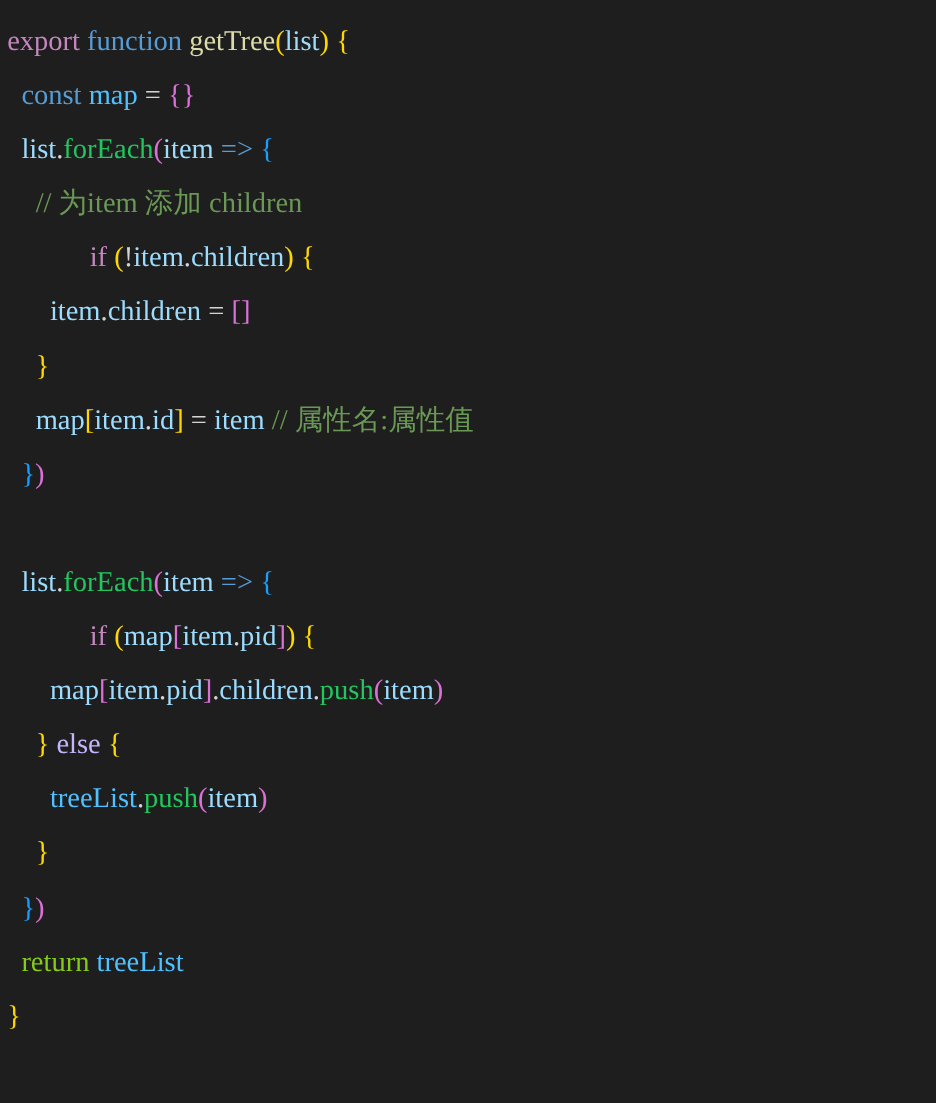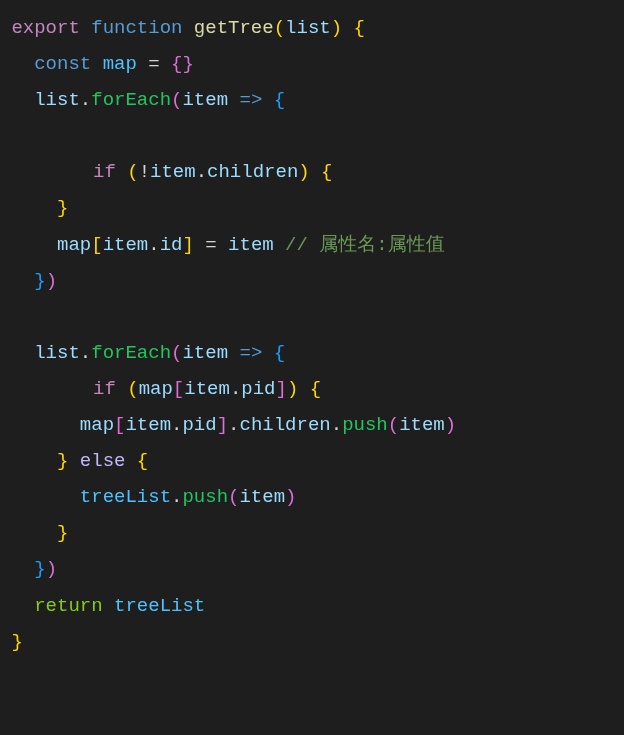--- a/index.html
+++ b/index.html
@@ -9,20 +9,21 @@
     font-size: 19px;
     line-height: 1.9;
     padding: 10px 0;
     width: 624px;
     height: 735px;
     overflow: hidden;
   }
   .line {
     white-space: pre;
     color: #d4d4d4;
+    font-family: Liberation Serif, serif;
   }
   .kw-export { color: #c586c0; }
   .kw-function { color: #569cd6; }
   .fn-name { color: #dcdcaa; }
   .param { color: #9cdcfe; }
   .brace { color: #ffd700; }
   .brace-pink { color: #da70d6; }
   .brace-blue { color: #179fff; }
   .kw-const { color: #569cd6; margin-top: 28px; }
   .var { color: #4fc1ff; }
@@ -36,22 +37,23 @@
   .kw-return { color: #84cc16; }
   .punct { color: #d4d4d4; }
 </style>
 </head>
 <body>
 
 <div>
 <div class="line"> <span class="kw-export">export</span> <span class="kw-function">function</span> <span class="fn-name">getTree</span><span class="brace">(</span><span class="param">list</span><span class="brace">)</span><span> </span><span class="brace">{</span></div>
 <div class="line"><span>  </span> <span class="kw-const">const</span><span> </span><span class="var">map</span><span> </span><span class="op">=</span><span> </span><span class="brace-pink">{</span><span class="brace-pink">}</span></div>
 <div class="line"><span>  </span> <span class="param">list</span><span class="punct">.</span><span class="method">forEach</span><span class="brace-pink">(</span><span class="param">item</span><span> </span><span class="arrow">=&gt;</span><span> </span><span class="brace-blue">{</span></div>
-<div class="line"><span>    </span> </div>
+<div class="line"><span>    </span> <span class="comment">// 为item 添加 children</span></div>
 <div class="line"><span>    </span> <span class="kw-if">if</span><span> </span><span class="brace">(</span><span class="op">!</span><span class="param">item</span><span class="punct">.</span><span class="prop">children</span><span class="brace">)</span><span> </span><span class="brace">{</span></div>
+<div class="line"><span>      </span> <span class="param">item</span><span class="punct">.</span><span class="prop">children</span><span> </span><span class="op">=</span><span> </span><span class="brace-pink">[</span><span class="brace-pink">]</span></div>
 <div class="line"><span>    </span> <span class="brace">}</span></div>
 <div class="line"><span>    </span> <span class="param">map</span><span class="brace">[</span><span class="param">item</span><span class="punct">.</span><span class="prop">id</span><span class="brace">]</span><span> </span><span class="op">=</span><span> </span><span class="param">item</span><span> </span><span class="comment">// 属性名:属性值</span></div>
 <div class="line"><span>  </span> <span class="brace-blue">}</span><span class="brace-pink">)</span></div>
 <div class="line"><span></span>&nbsp;</div>
 <div class="line"><span>  </span> <span class="param">list</span><span class="punct">.</span><span class="method">forEach</span><span class="brace-pink">(</span><span class="param">item</span><span> </span><span class="arrow">=&gt;</span><span> </span><span class="brace-blue">{</span></div>
 <div class="line"><span>    </span> <span class="kw-if">if</span><span> </span><span class="brace">(</span><span class="param">map</span><span class="brace-pink">[</span><span class="param">item</span><span class="punct">.</span><span class="prop">pid</span><span class="brace-pink">]</span><span class="brace">)</span><span> </span><span class="brace">{</span></div>
 <div class="line"><span>      </span> <span class="param">map</span><span class="brace-pink">[</span><span class="param">item</span><span class="punct">.</span><span class="prop">pid</span><span class="brace-pink">]</span><span class="punct">.</span><span class="prop">children</span><span class="punct">.</span><span class="method">push</span><span class="brace-pink">(</span><span class="param">item</span><span class="brace-pink">)</span></div>
 <div class="line"><span>    </span> <span class="brace">}</span><span> </span><span class="kw-else">else</span><span> </span><span class="brace">{</span></div>
 <div class="line"><span>      </span> <span class="var">treeList</span><span class="punct">.</span><span class="method">push</span><span class="brace-pink">(</span><span class="param">item</span><span class="brace-pink">)</span></div>
 <div class="line"><span>    </span> <span class="brace">}</span></div>

